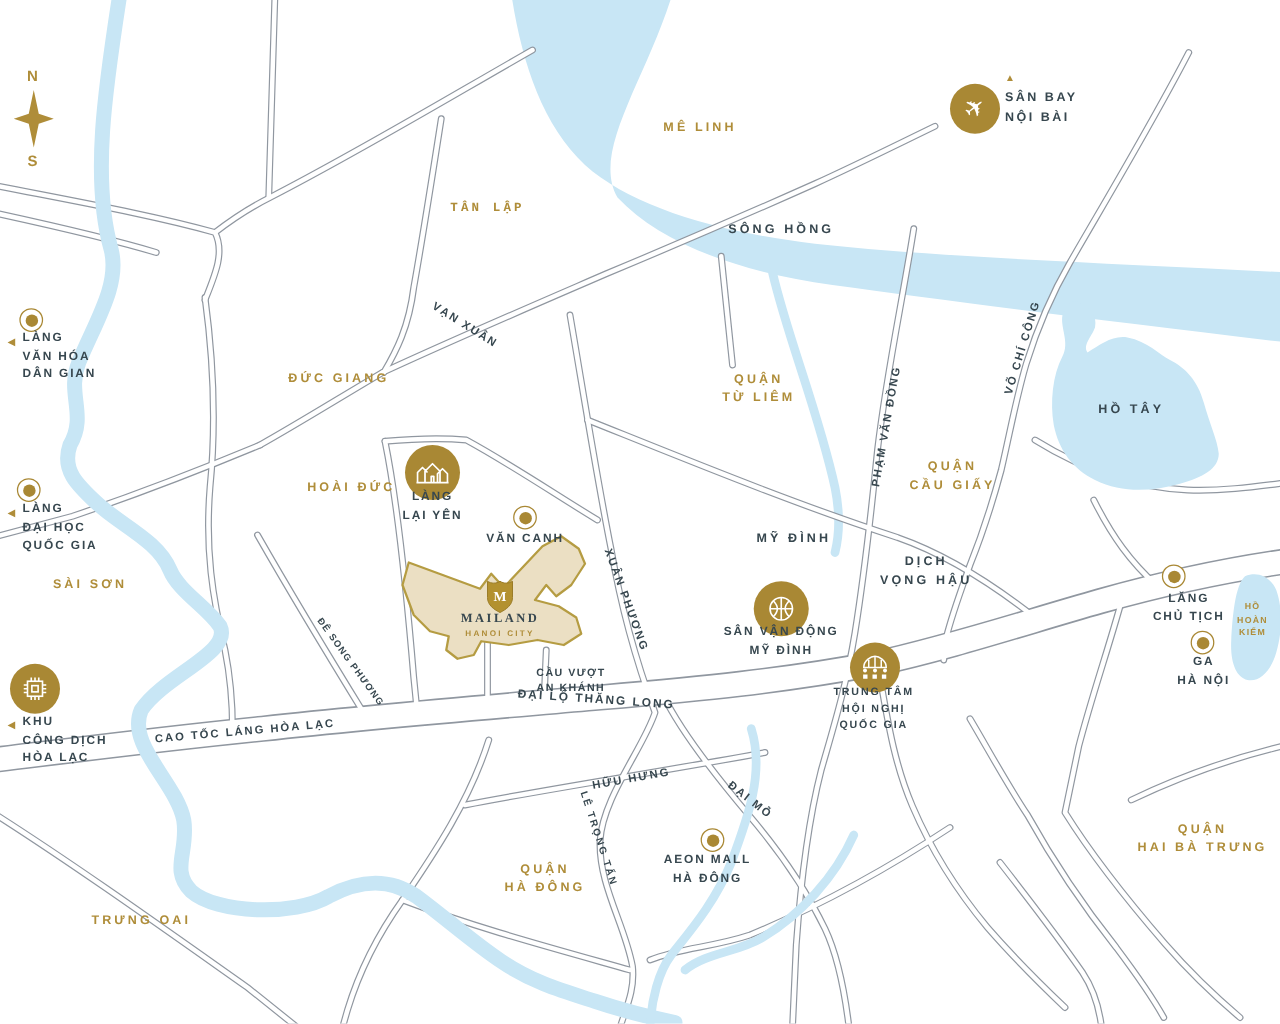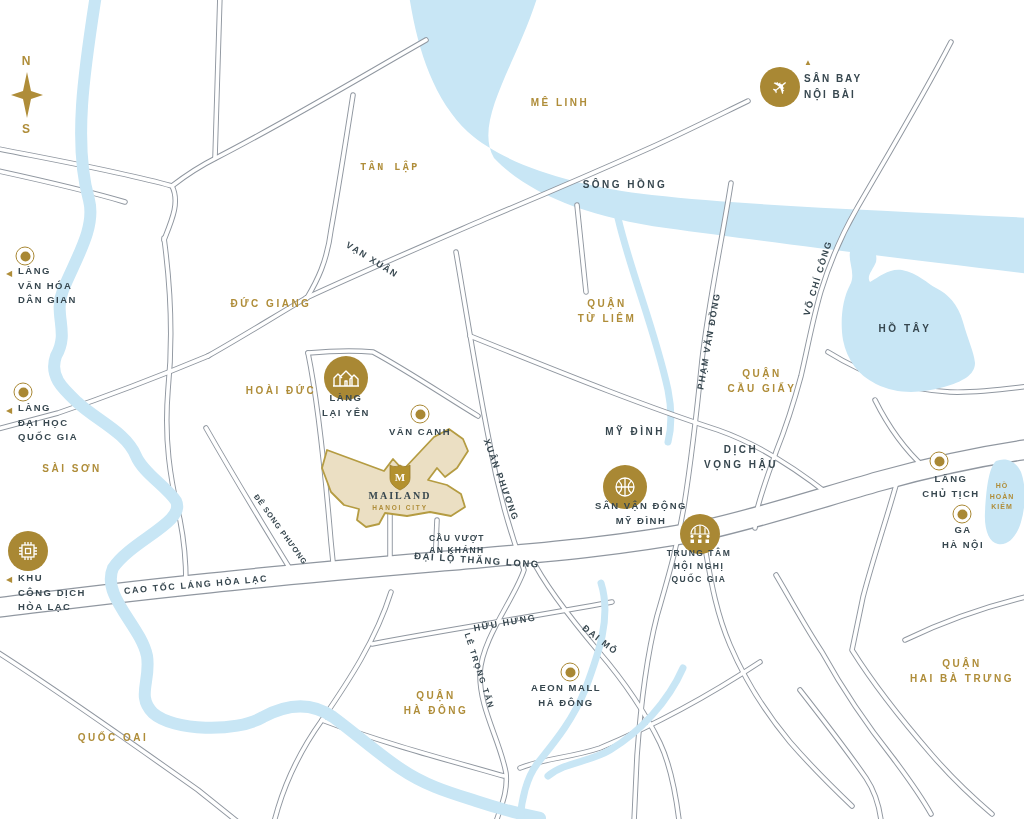--- a/index.html
+++ b/index.html
@@ -151,21 +151,21 @@
   <div class="lbl gold" style="left:390px;top:167px;font-family:Liberation Mono, monospace;">TÂN LẬP</div>
   <div class="lbl gold" style="left:271px;top:274px;margin-top:29px;">ĐỨC GIANG</div>
   <div class="lbl gold" style="left:607px;top:311px;">QUẬN
 TỪ LIÊM</div>
   <div class="lbl gold" style="left:762px;top:381px;">QUẬN
 CẦU GIẤY</div>
   <div class="lbl gold" style="left:281px;top:390px;text-align:center;">HOÀI ĐỨC</div>
   <div class="lbl gold" style="left:72px;top:468px;">SÀI SƠN</div>
   <div class="lbl gold" style="left:436px;top:703px;">QUẬN
 HÀ ĐÔNG</div>
-  <div class="lbl gold" style="left:113px;top:737px;">QUỐC OAI</div>
+  <div class="lbl gold" style="left:113px;top:737px;">TRƯNG OAI</div>
   <div class="lbl gold" style="left:962px;top:671px;">QUẬN
 HAI BÀ TRƯNG</div>
 
   <div class="lbl navy" style="left:635px;top:431px;">MỸ ĐÌNH</div>
   <div class="lbl navy" style="left:741px;top:457px;">DỊCH
 VỌNG HẬU</div>
 
   <div class="lbl navy" style="left:625px;top:184px;">SÔNG HỒNG</div>
   <div class="lbl navy" style="left:905px;top:328px;">HỒ TÂY</div>
   <div class="lbl gold" style="left:1002px;top:497px;font-size:7px;letter-spacing:1px;">HỒ
@@ -233,21 +233,21 @@
       <div class="dot"></div>
     </div>
   <div class="poitxt" style="left:420px;top:432px;">VĂN CANH</div>
 
   <div class="poi" style="left:625px;top:487px;width:44px;height:44px;">
     <svg width="26" height="26" viewBox="-13 -13 26 26" fill="none" stroke="#fff" stroke-width="1.3">
       <circle r="9"></circle>
       <path d="M-9,0 H9 M0,-9 V9 M-6.4,-6.4 C-2,-2 -2,2 -6.4,6.4 M6.4,-6.4 C2,-2 2,2 6.4,6.4"></path>
     </svg>
   </div>
-  <div class="poitxt" style="left:625px;top:514px;margin-left:16px;">SÂN VẬN ĐỘNG
+  <div class="poitxt" style="left:625px;top:514px;">SÂN VẬN ĐỘNG
 MỸ ĐÌNH</div>
 
   <div class="poi" style="left:700px;top:534px;width:40px;height:40px;">
     <svg width="24" height="20" viewBox="0 0 24 20" fill="none" stroke="#fff" stroke-width="1.2">
       <path d="M3,10 C3,4 9,1 12,1 C15,1 21,4 21,10 Z"></path>
       <path d="M7,10 V3.8 M12,10 V1 M17,10 V3.8"></path>
       <path d="M4,13 a1.6,1.6 0 1 1 0.01,0 M12,13 a1.6,1.6 0 1 1 0.01,0 M20,13 a1.6,1.6 0 1 1 0.01,0" fill="#fff" stroke="none" transform="translate(0,1)"></path>
       <path d="M2.5,19 V15.5 H6 V19 M10,19 V15.5 H13.5 V19 M17.5,19 V15.5 H21 V19" fill="#fff" stroke="none"></path>
     </svg>
   </div>

